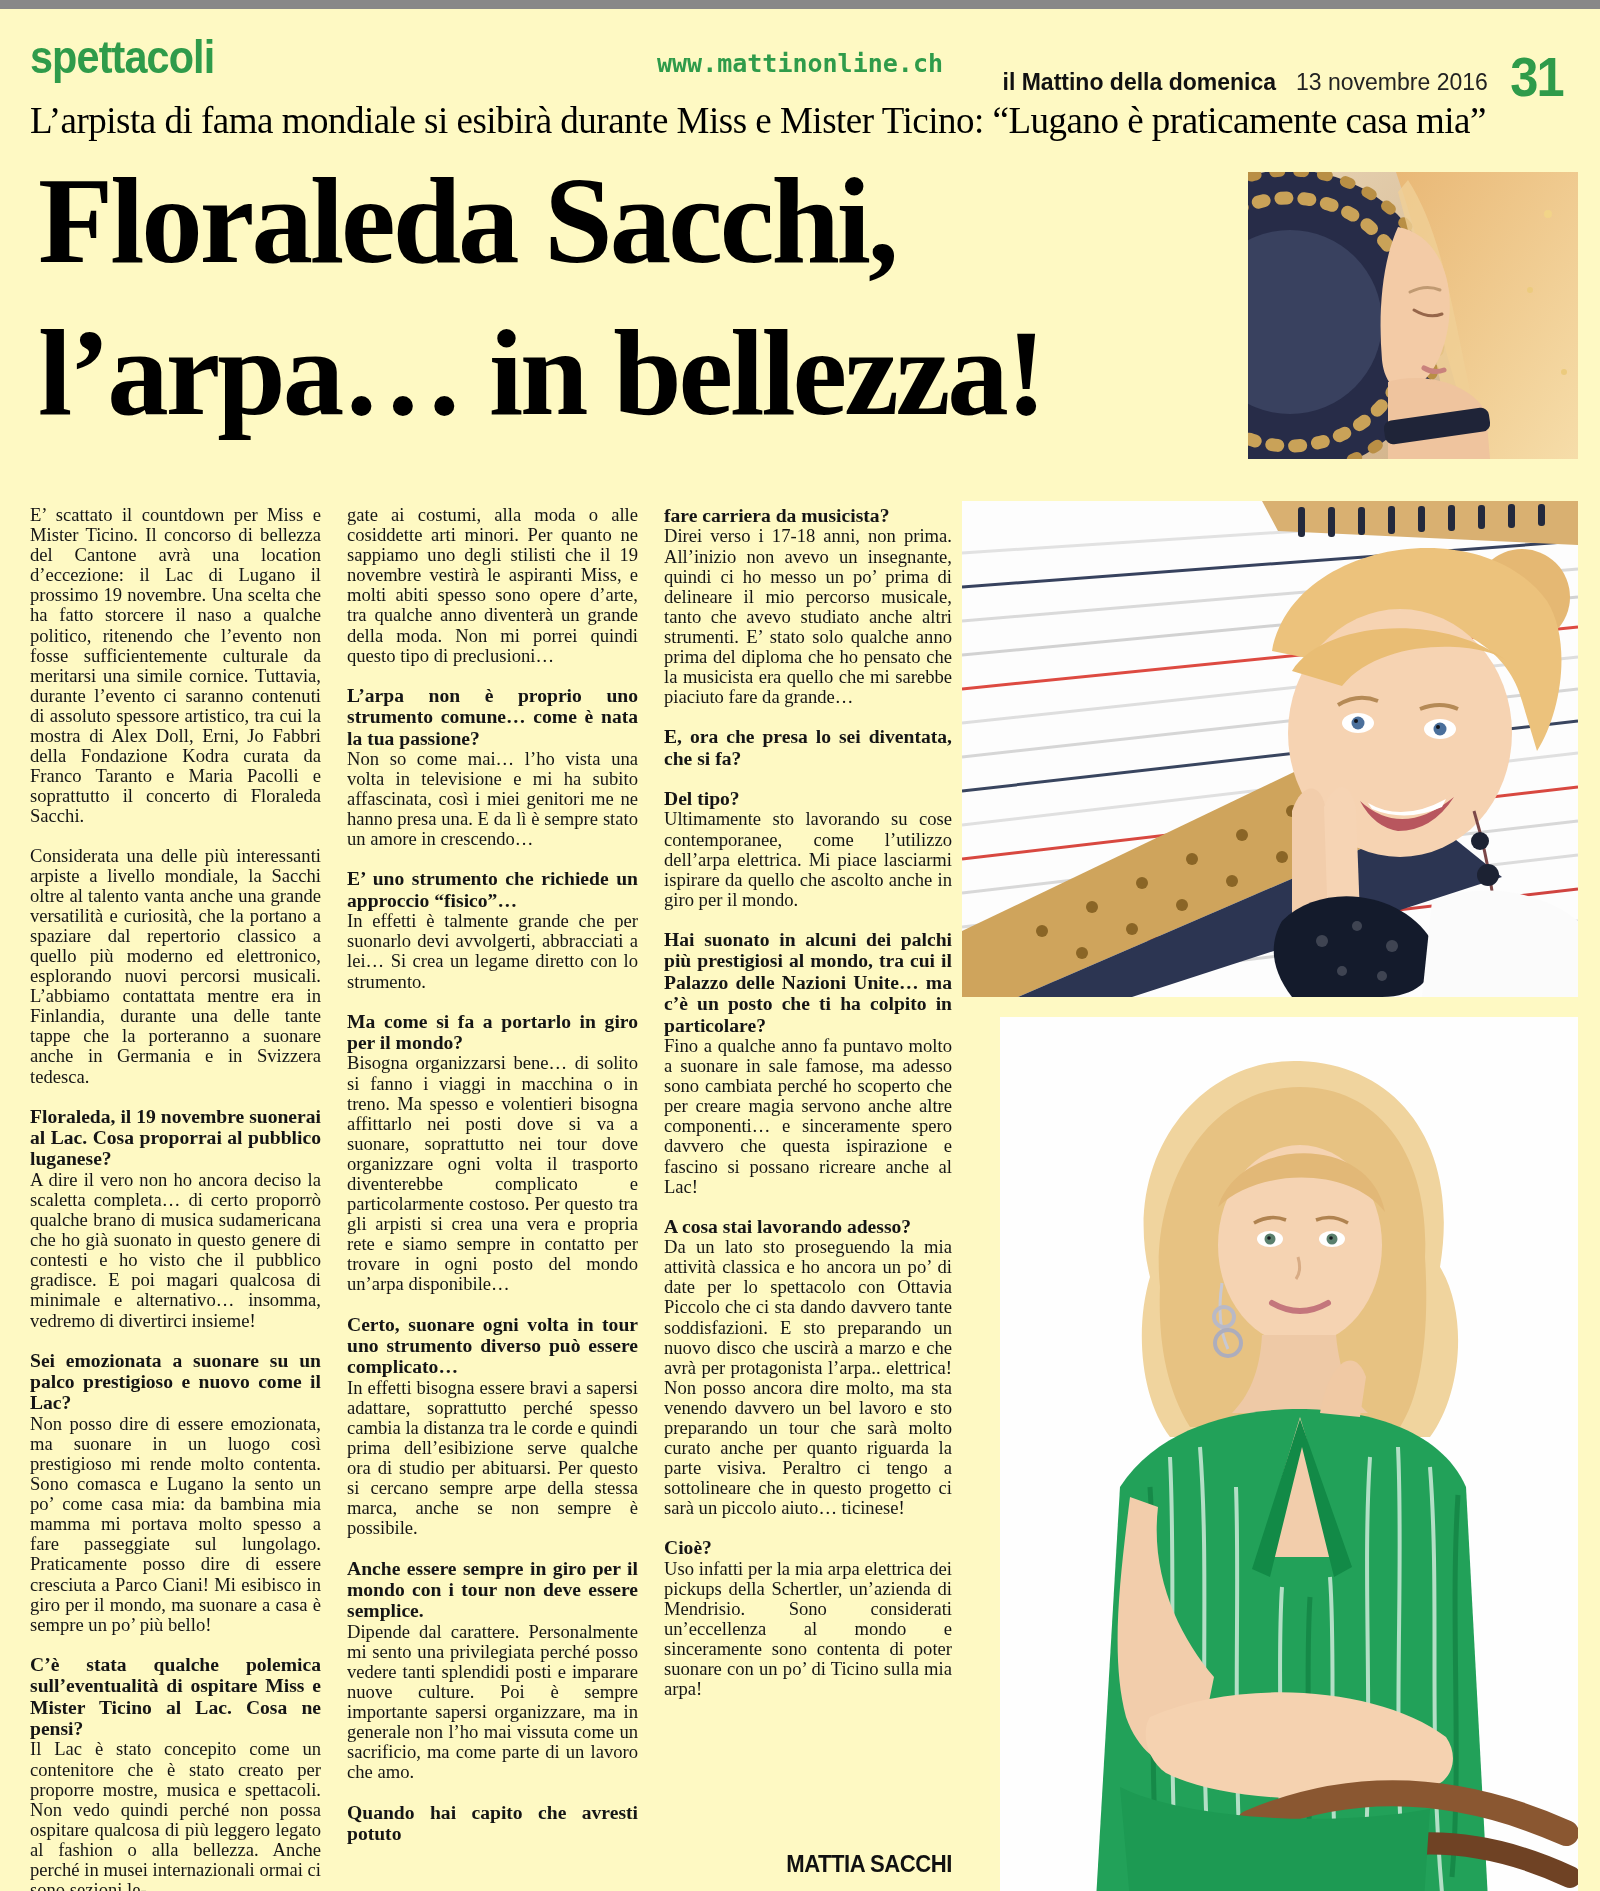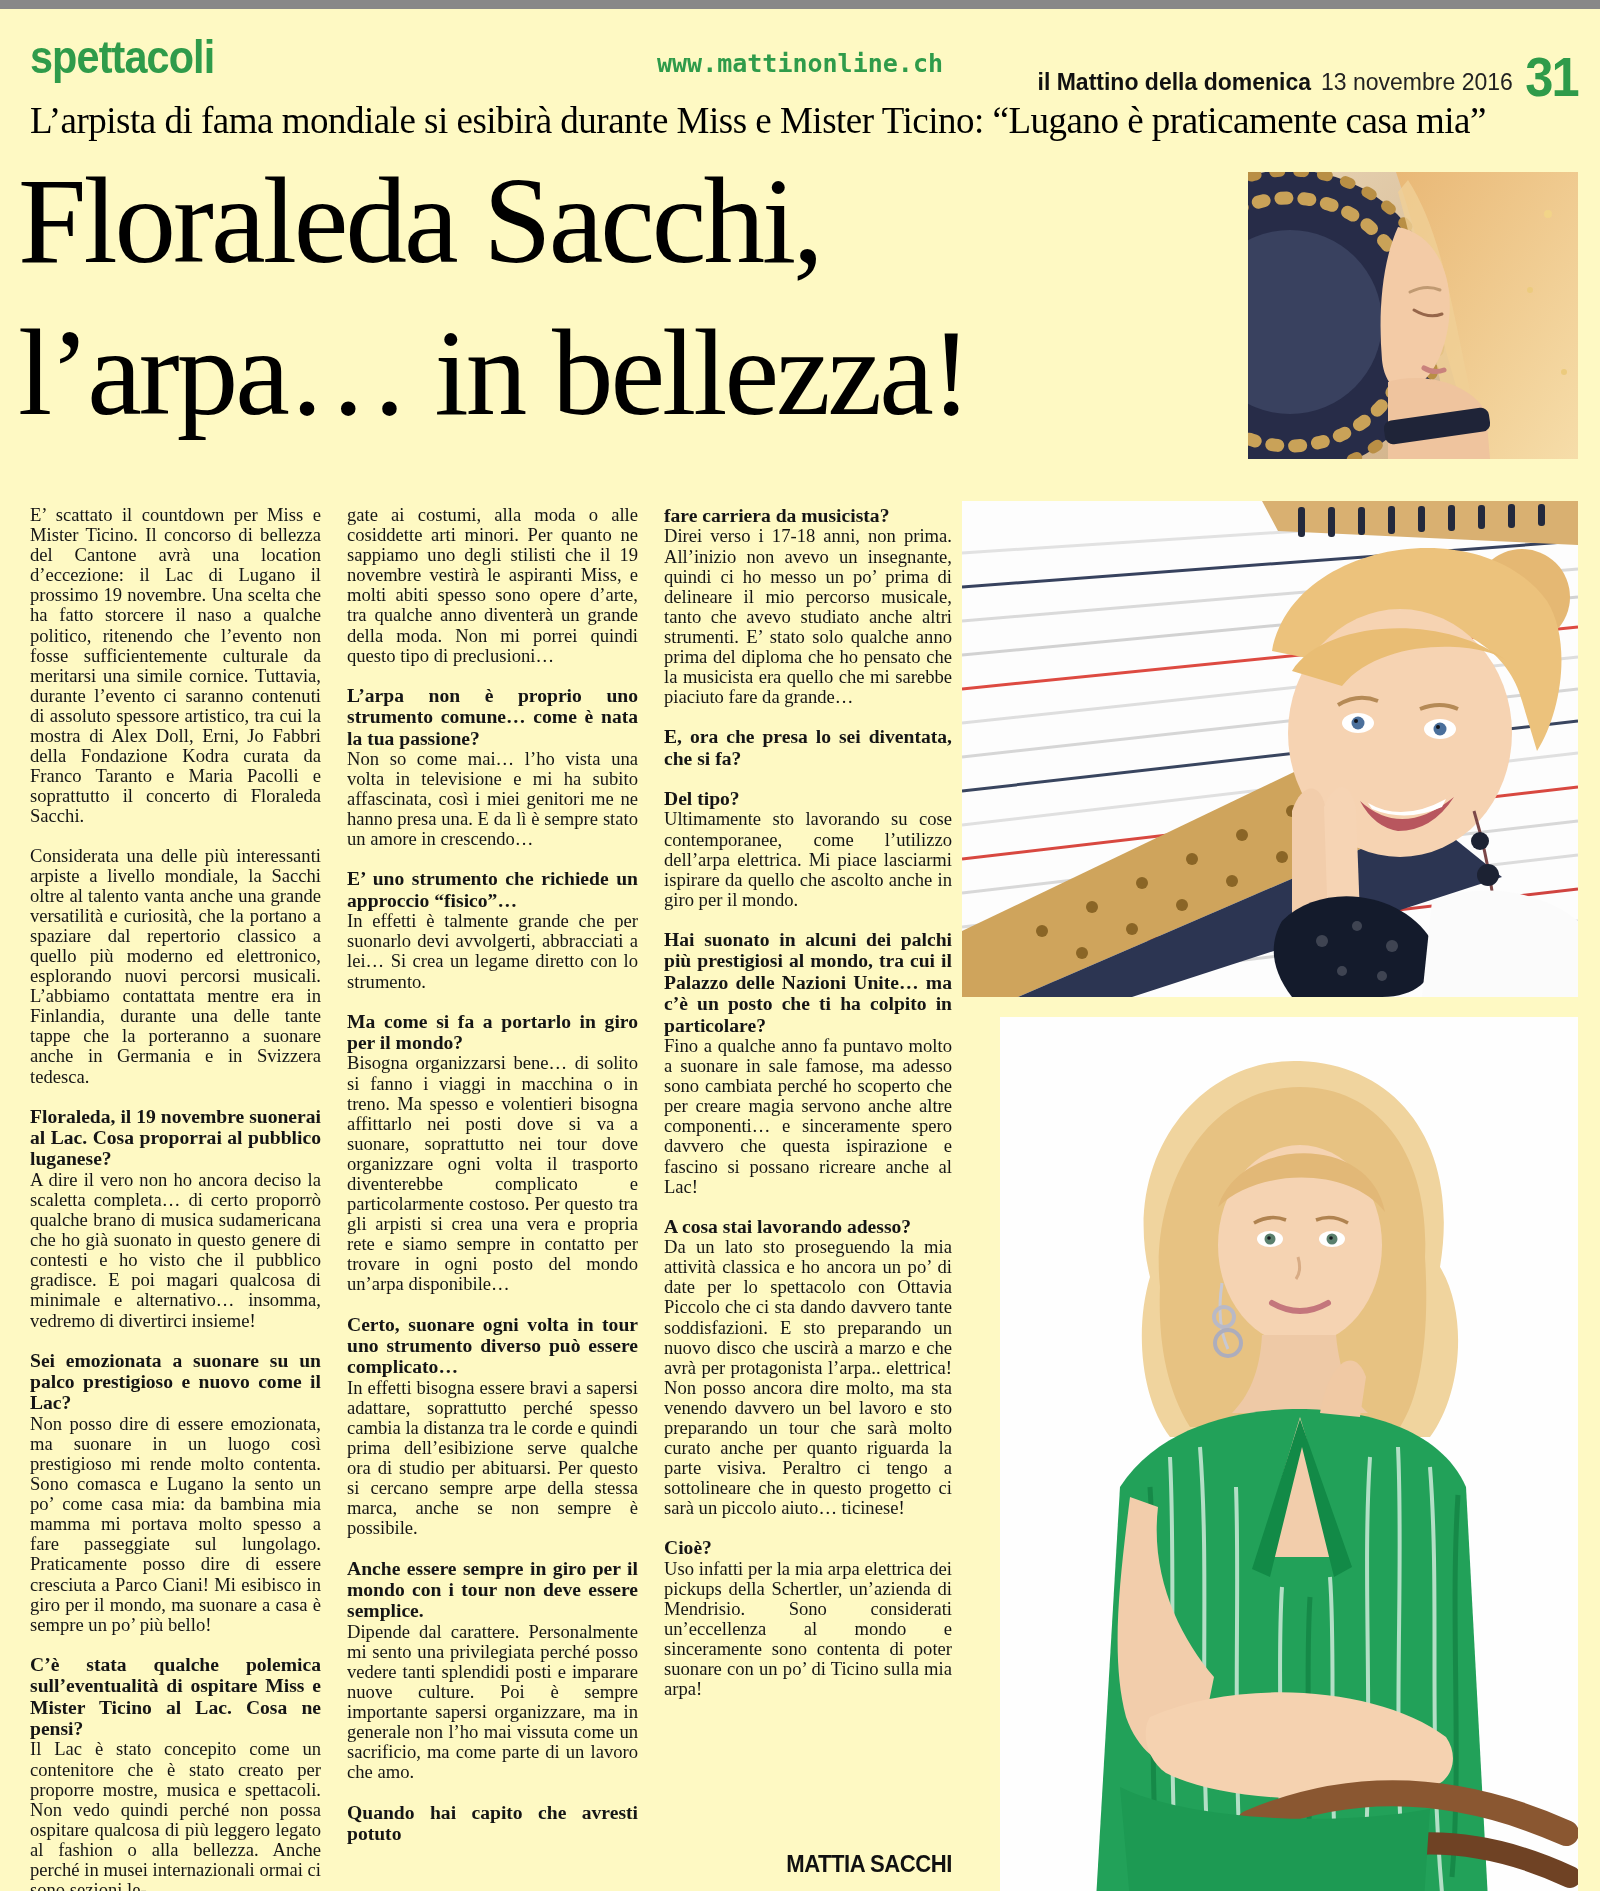--- a/index.html
+++ b/index.html
@@ -14,34 +14,34 @@
     font-family:"Liberation Sans", sans-serif; font-weight:bold;
     font-size:47px; letter-spacing:-1px; transform:scaleX(.88);
     transform-origin:left; color:#2f9b4a;
   }
   .site-url {
     position:absolute; left:50%; top:40px; transform:translateX(-50%);
     font-family:"DejaVu Sans Mono", monospace; font-weight:bold;
     font-size:25px; color:#2f9b4a; letter-spacing:0px;
   }
   .masthead {
-    position:absolute; right:20px; top:30px; display:flex;
-    align-items:baseline; gap:10px; font-family:"Liberation Sans", sans-serif;
+    position:absolute; right:35px; top:30px; display:flex;
+    align-items:baseline; gap:20px; font-family:"Liberation Sans", sans-serif;
   }
   .paper-name { font-weight:bold; font-size:23px; color:#111; }
   .paper-date { font-size:23px; color:#222; }
   .page-number { font-weight:bold; font-size:55px; color:#2f9b4a; letter-spacing:-2px; transform:scaleX(.92) translateY(6px); }
   
   .kicker {
     position:absolute; left:30px; top:90px; width:1545px;
     font-size:37px; color:#000; white-space:nowrap; letter-spacing:-0.5px;
   }
   .headline {
-    position:absolute; left:18px; top:136px; width:1230px;
-    font-weight:normal; font-size:123px; line-height:152px;
+    position:absolute; left:38px; top:136px; width:1230px;
+    font-weight:bold; font-size:123px; line-height:152px;
     letter-spacing:-3px; color:#000;
   }
   
   .col {
     position:absolute; top:496px; height:1400px; overflow:hidden;
     text-align:justify; font-size:18.6px; line-height:20.1px;
   }
   .col-1 { left:30px;  width:291px; }
   .col-2 { left:347px; width:291px; }
   .col-3 { left:664px; width:288px; }

